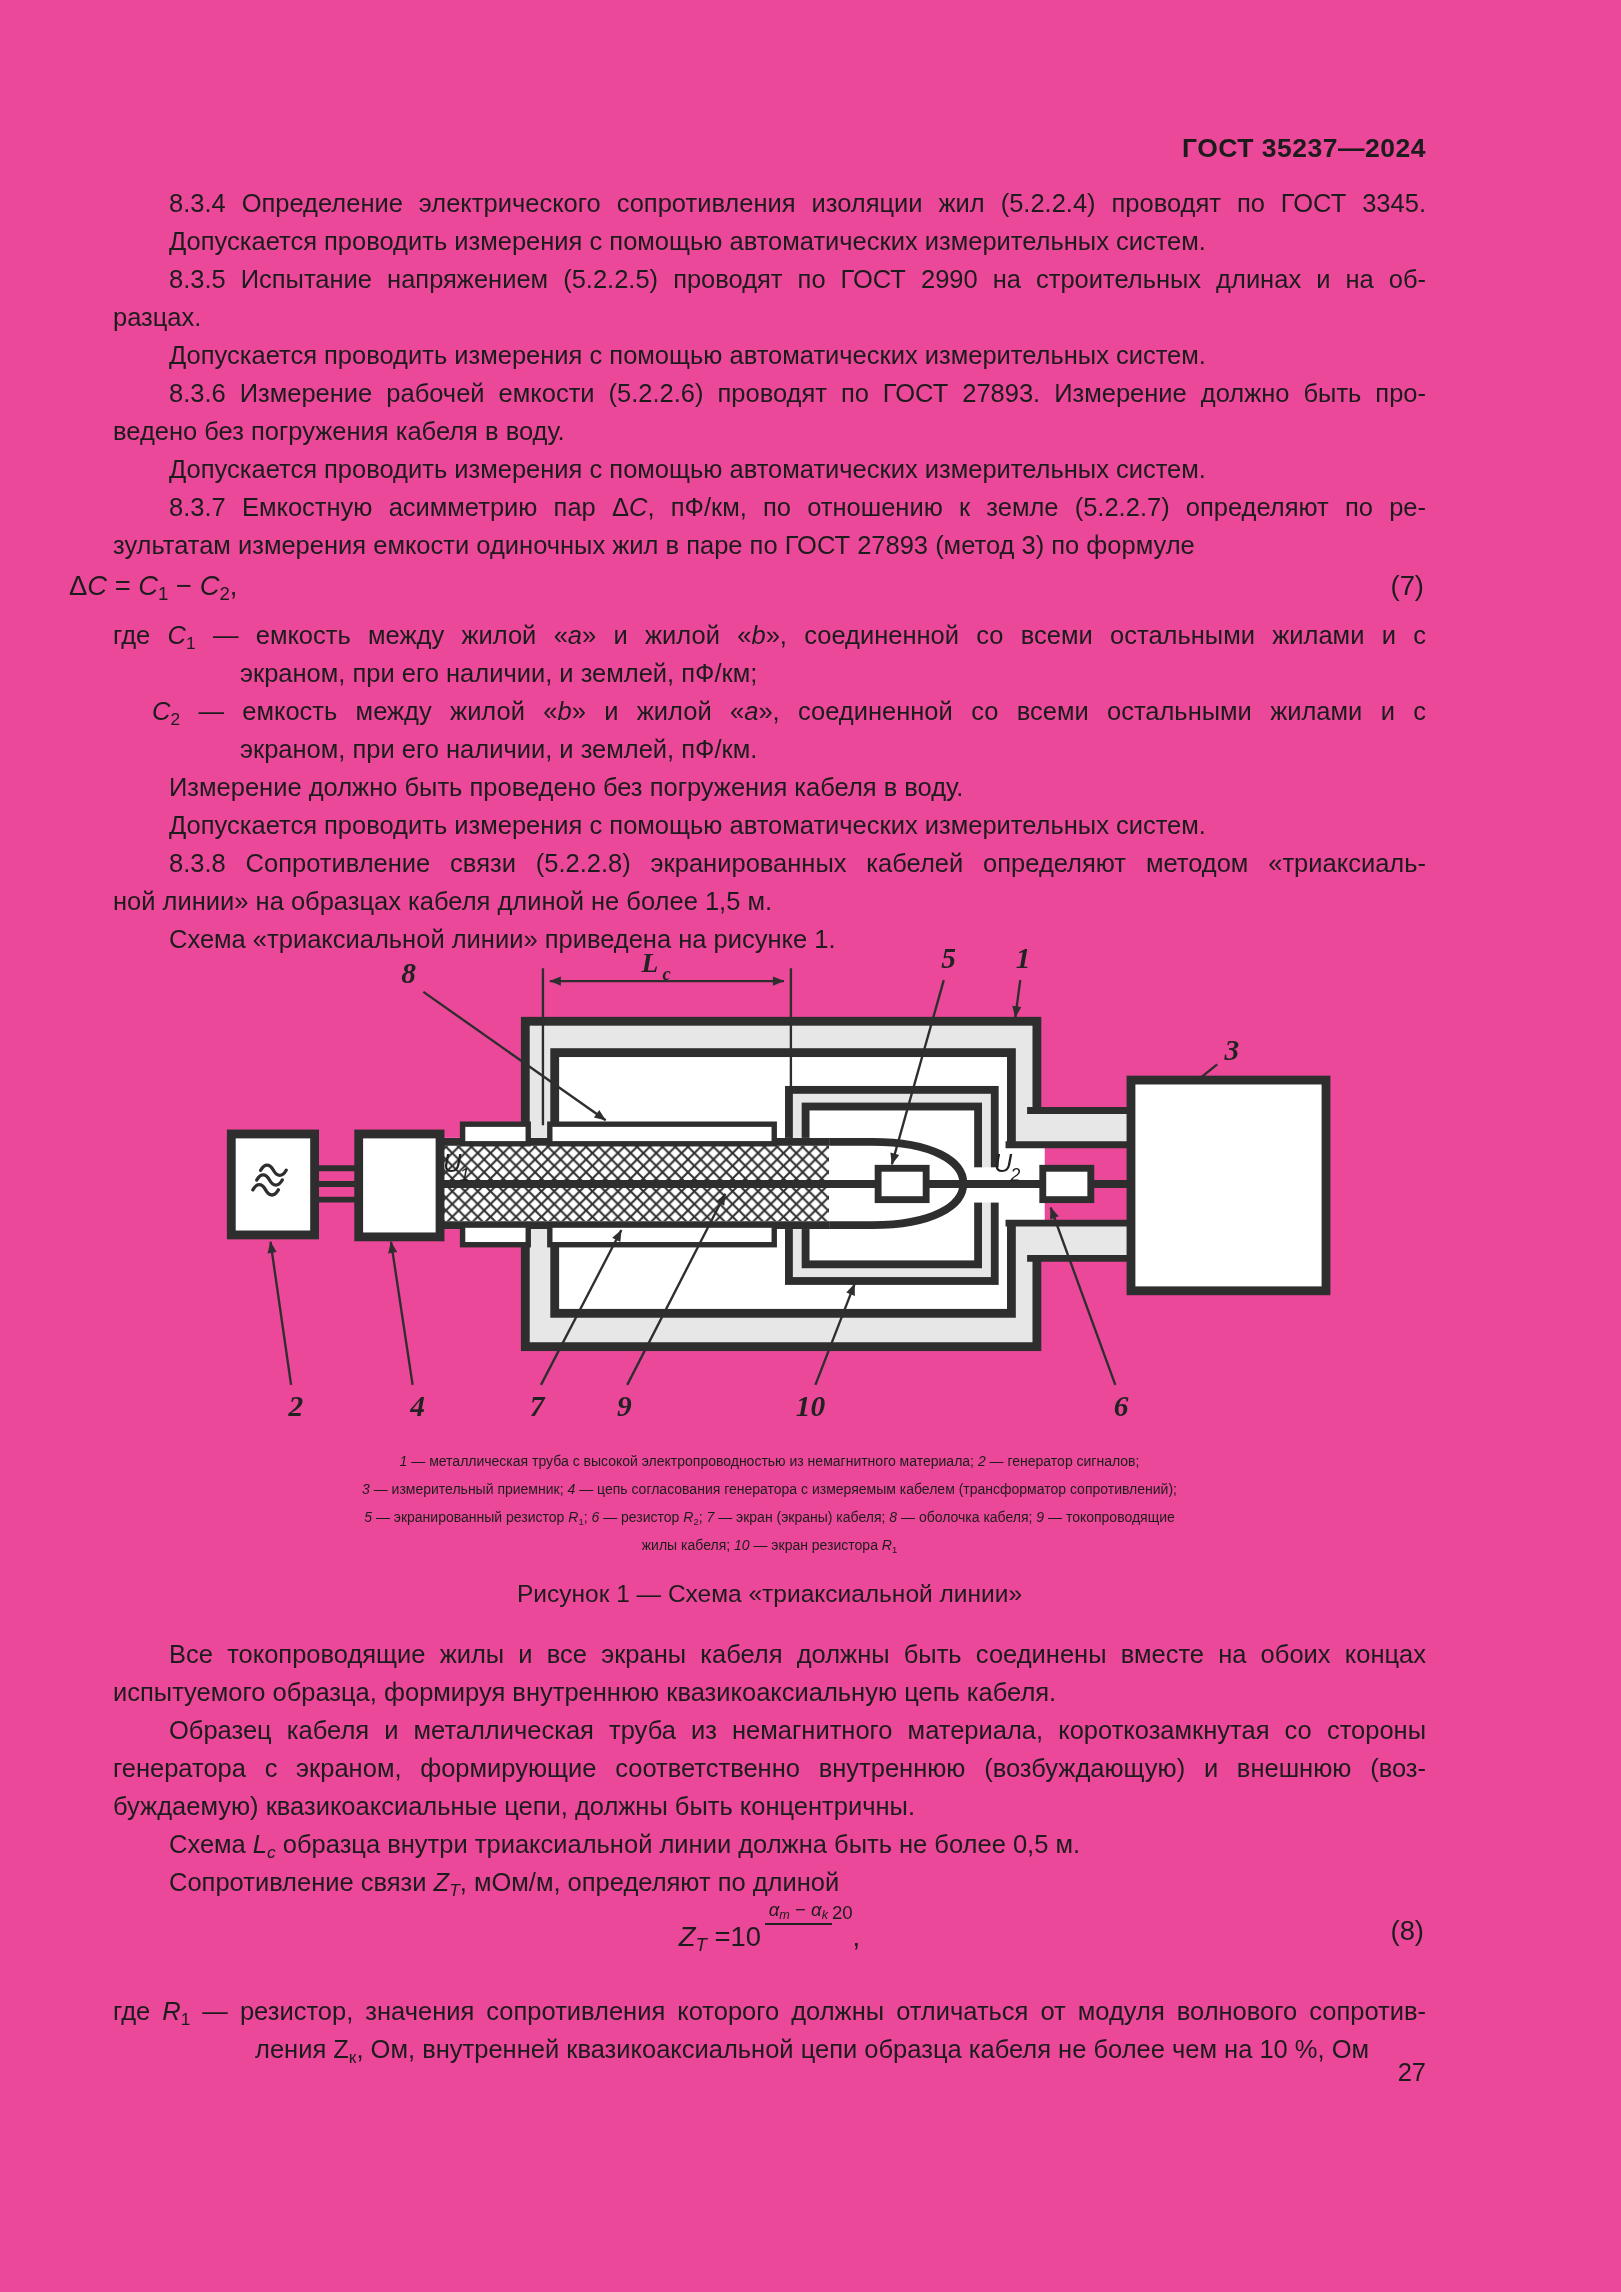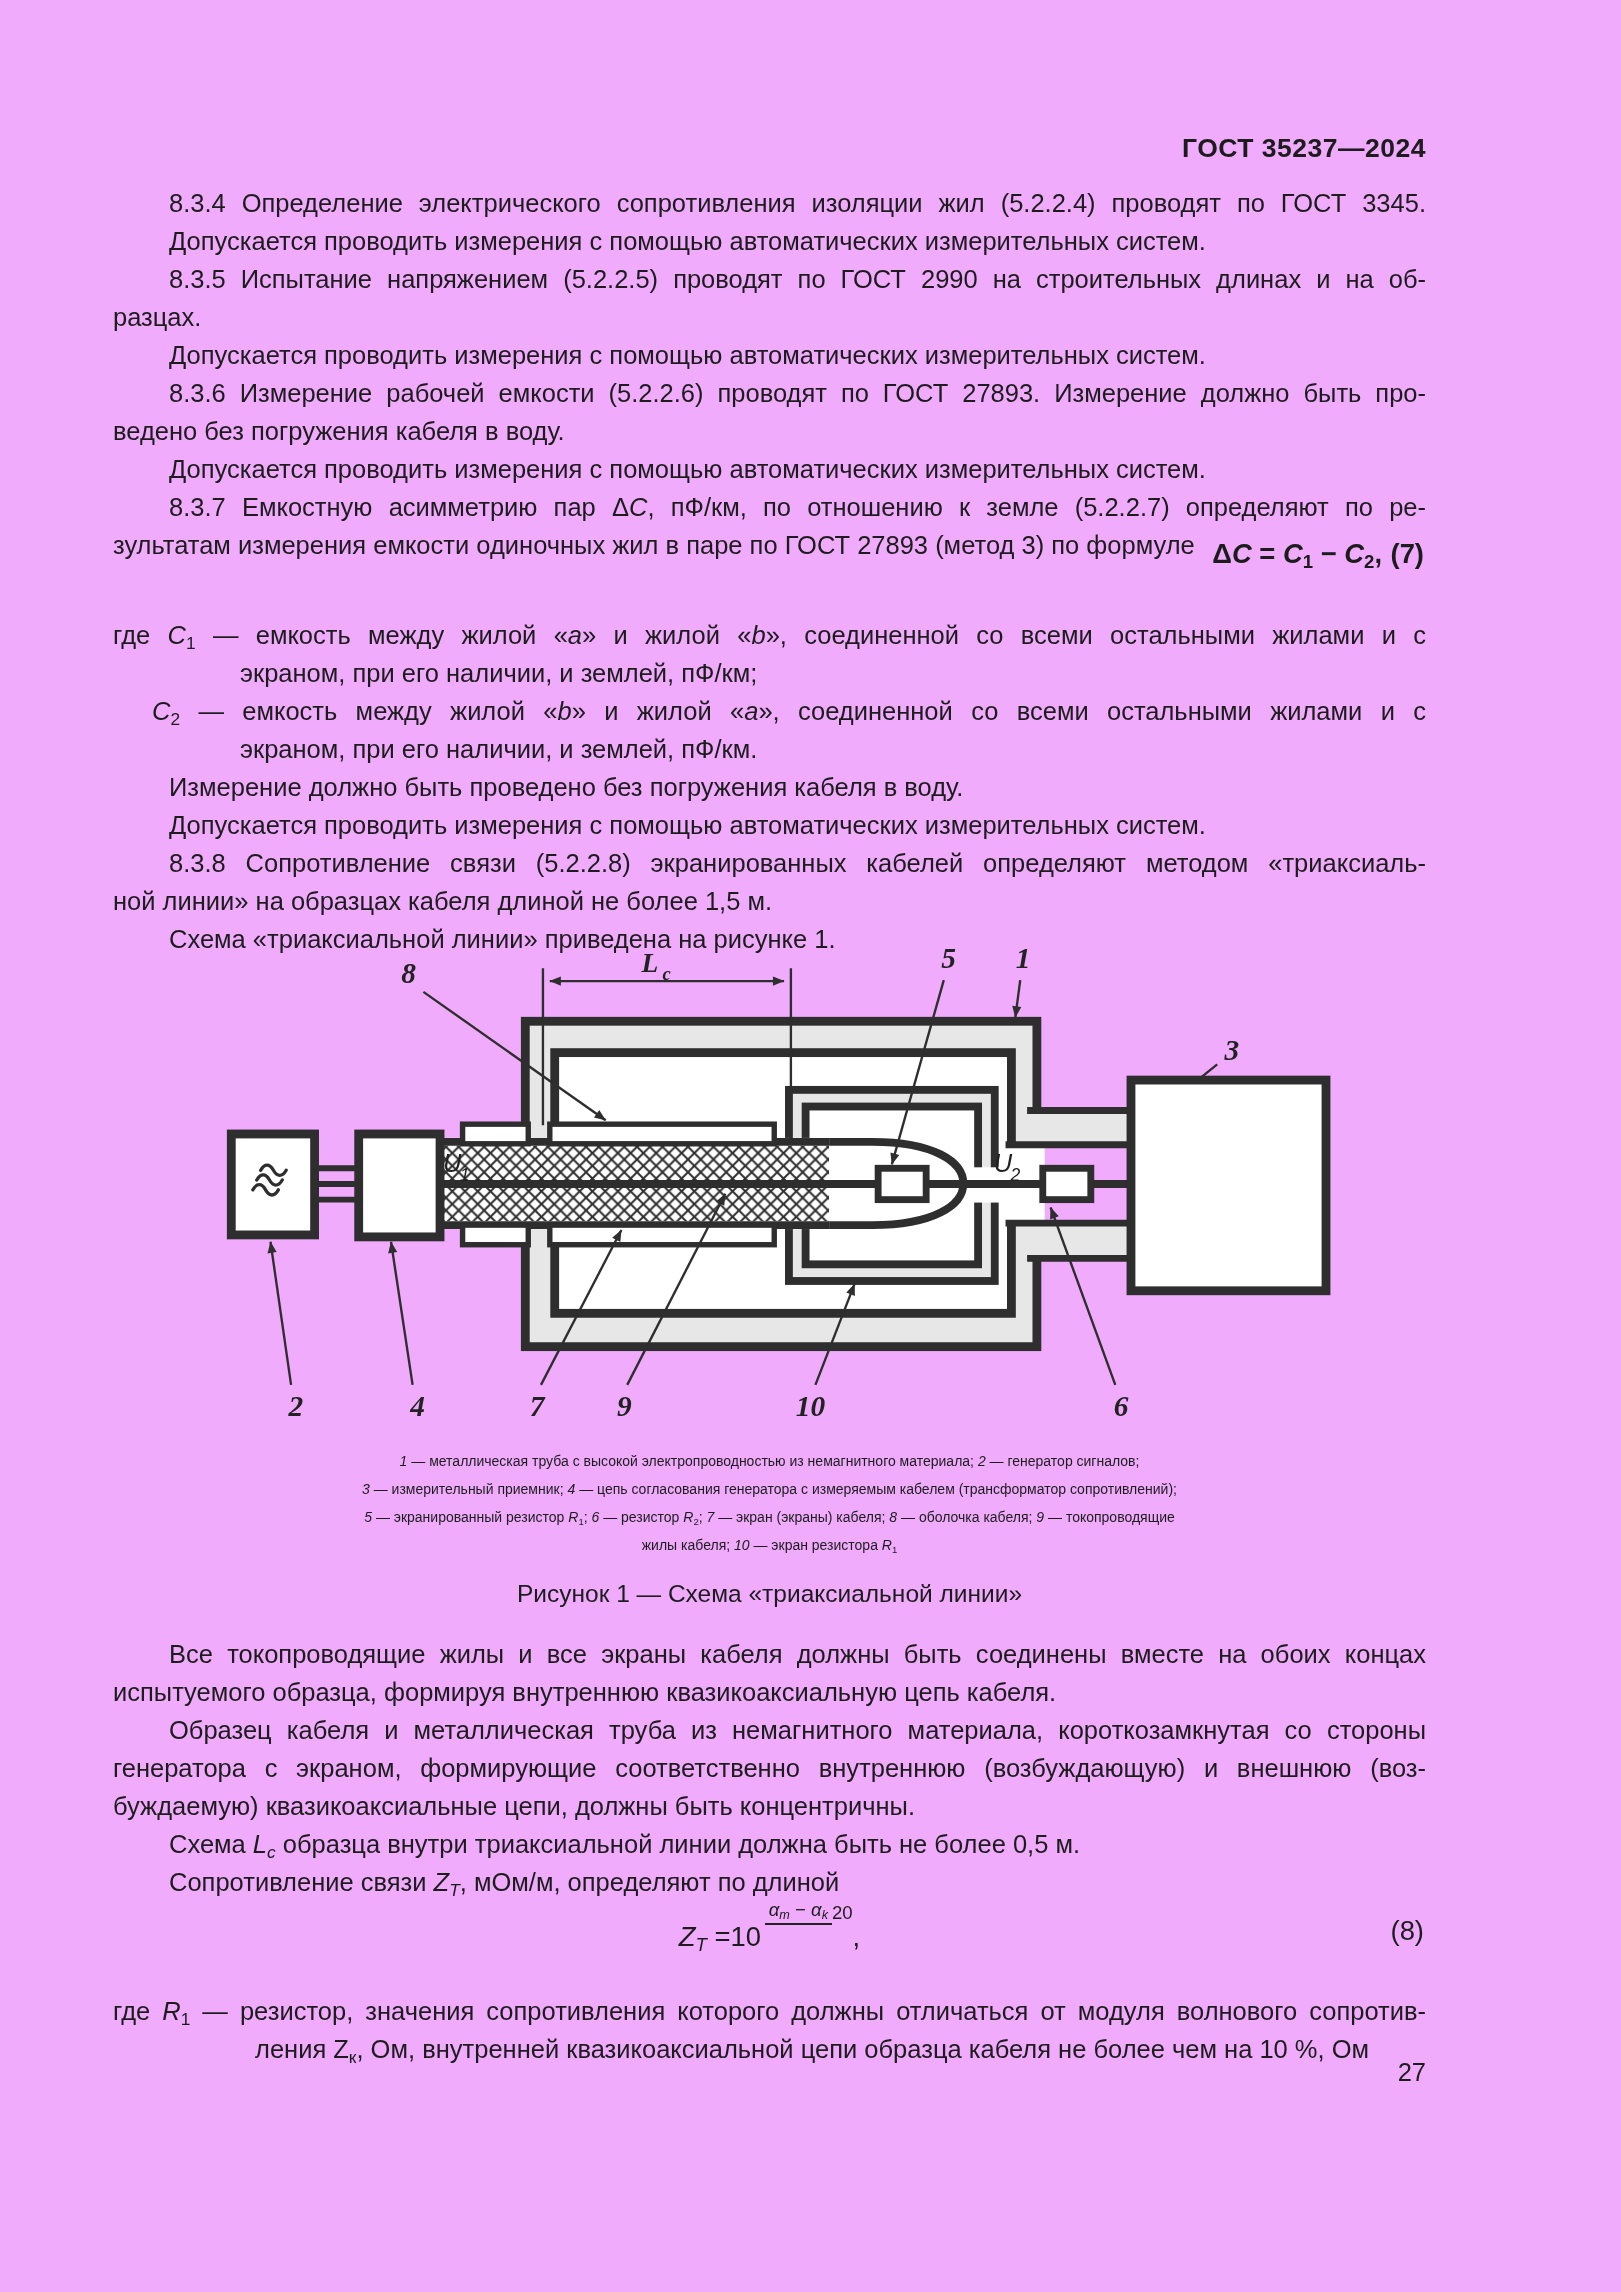--- a/index.html
+++ b/index.html
@@ -1,33 +1,33 @@
 <!DOCTYPE html>
 <html><head>
 <meta charset="utf-8">
 <style>
   html,body{margin:0;padding:0;background:#888;}
   #page{
-    position:relative;width:1621px;height:2293px;background:#f0abfc;
+    position:relative;width:1621px;height:2293px;background:#ec4899;
     font-family:"Liberation Sans",sans-serif;color:#1c1c1c;overflow:hidden;
   }
   .abs{position:absolute;}
   #doc-header{top:133px;right:195px;font-size:26.5px;font-weight:bold;letter-spacing:0.5px;}
   .textblock{left:113px;width:1313px;font-size:25.5px;}
   .line{height:38px;line-height:38px;overflow:hidden;white-space:normal;}
   .just{text-align:justify;text-align-last:justify;}
   .st-i{font-style:italic;}
   .st-sub{font-size:0.68em;position:relative;top:0.28em;}
   .st-isub{font-size:0.68em;position:relative;top:0.28em;font-style:italic;}
   #block-a{top:184px;}
   #block-b{top:616px;}
   #block-c{top:1635px;}
   #block-e{top:1992px;}
   .f-abs{left:113px;width:1313px;font-size:27.4px;}
-  #formula7{top:533px;height:41px;line-height:41px;text-align:right;font-weight:bold;}
+  #formula7{top:565px;height:41px;line-height:41px;text-align:left;}
   #formula7 .f-center{position:relative;left:-44px;}
   #formula7 .f-no,#formula8 .f-no{position:absolute;right:2px;font-style:normal;}
   #formula7 .f-no{top:0;}
   #formula8{top:1878px;height:118px;display:flex;align-items:center;justify-content:center;}
   #formula8 .f-no{top:37px;}
   .frac{display:inline-flex;flex-direction:column;align-items:center;margin:0 2px 0 7.8px;}
   .frac .fn{padding:0 9.8px 2.9px 9.8px;border-bottom:2.9px solid #222;}
   .frac .fd{padding-top:2.9px;}
   .pwgrp{display:inline-flex;align-items:center;}
   .pw{display:inline-flex;flex-direction:row;align-items:center;font-size:18.6px;position:relative;top:-25.5px;margin-left:3.9px;}

